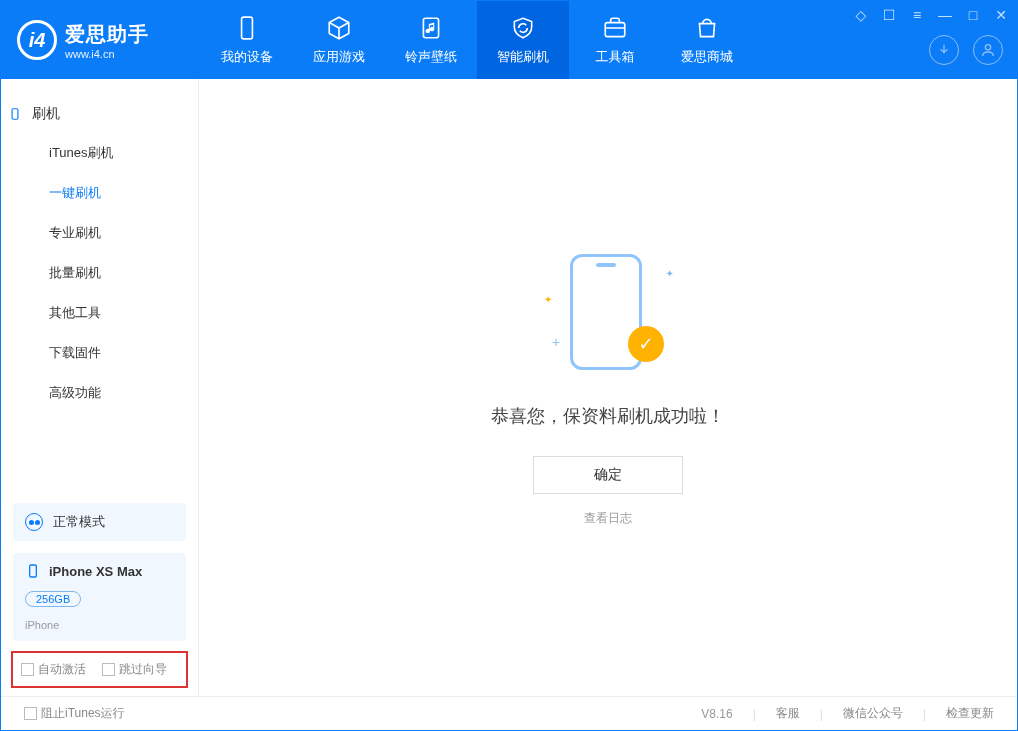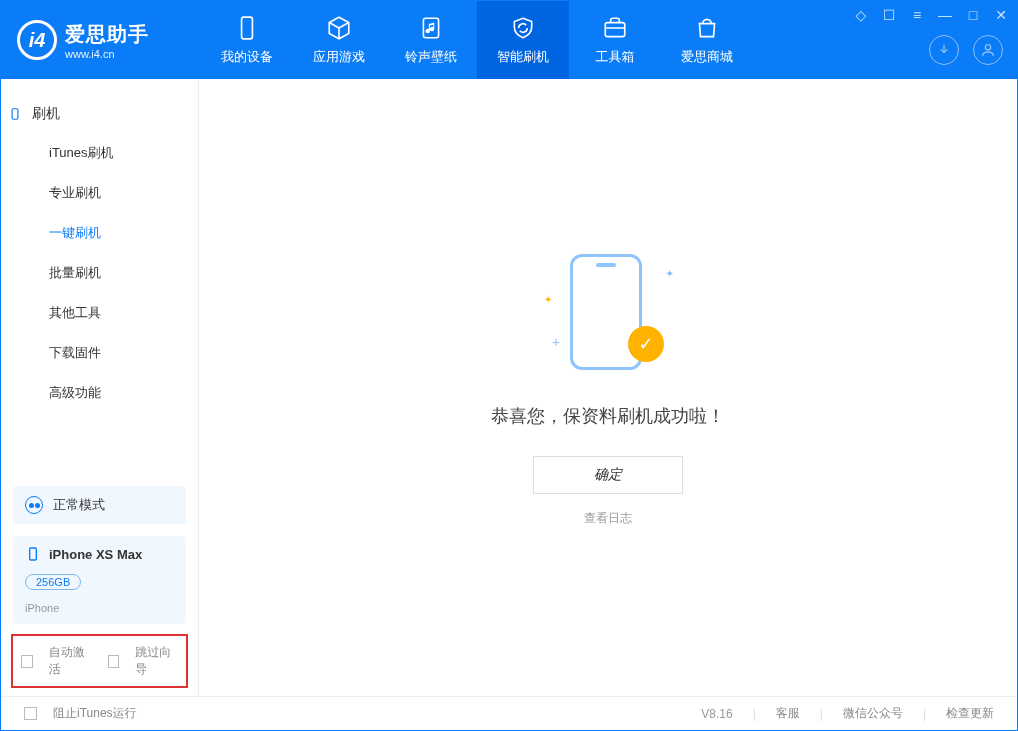--- a/index.html
+++ b/index.html
@@ -38,36 +38,36 @@
 .mode-card .mode-icon { width: 18px; height: 18px; border: 1.5px solid #0a7cf7; border-radius: 50%; margin-right: 10px; display:flex; align-items:center; justify-content:center; }
 .mode-card .mode-icon:before { content:""; width:5px; height:5px; background:#0a7cf7; border-radius:50%; box-shadow: 6px 0 0 #0a7cf7; transform: translateX(-3px); }
 .device-card { flex-direction: column; align-items: flex-start; gap: 12px; }
 .device-row { display:flex; align-items:center; font-weight:bold; }
 .device-row svg { width:16px; height:16px; margin-right:8px; }
 .device-badge { display:inline-block; padding: 1px 10px; border:1px solid #7eb6f0; color:#0a7cf7; border-radius:10px; font-size:11px; font-weight:normal; }
 .device-type { font-size:11px; color:#999; }
 
 .sidebar-spacer { flex:1; }
 .checkbox-row { border: 2px solid #d33; margin: 4px 10px 8px 10px; padding: 8px 8px; display:flex; gap:16px; font-size:12px; color:#888; }
-.chk { display:flex; align-items:center; gap:16px; cursor:pointer; }
+.chk { display:flex; align-items:center; gap:4px; cursor:pointer;text-align:right; }
 .chk-box { width:13px; height:13px; border:1px solid #bbb; }
 
 
 .main { flex: 1; display: flex; flex-direction: column; align-items: center; justify-content: center; position: relative; }
 .success-illus { position: relative; width: 140px; height: 130px; margin-bottom: 26px; }
 .phone { position:absolute; left:32px; top:6px; width:72px; height:116px; border:3px solid #8fc5fb; border-radius:12px; background:#fff; }
 .phone:before { content:""; position:absolute; top:6px; left:50%; transform:translateX(-50%); width:20px; height:4px; background:#8fc5fb; border-radius:2px; }
 .check-circle { position:absolute; right:14px; bottom:16px; width:36px; height:36px; background:#ffb300; border-radius:50%; display:flex; align-items:center; justify-content:center; color:#fff; font-size:18px; }
 .sparkle { position:absolute; color:#7fbaf7; font-size:14px; }
 .s1 { left:6px; top:46px; color:#ffb300; font-size:10px; }
 .s2 { right:4px; top:20px; font-size:10px; }
 .s3 { left:14px; bottom:28px; color:#8fc5fb; }
 
 .success-text { font-size: 18px; color: #444; margin-bottom: 28px; }
-.ok-btn { width: 150px; height: 38px; border:1px solid #ddd; background:#fff; font-size:14px; color:#333; cursor:pointer; margin-bottom: 16px; font-style: italic; }
+.ok-btn { width: 150px; height: 38px; border:1px solid #ddd; background:#fff; font-size:14px; color:#333; cursor:pointer; margin-bottom: 16px; }
 .log-link { font-size: 12px; color: #999; cursor:pointer; }
 
 
 .footer { height: 34px; border-top: 1px solid #eee; display:flex; align-items:center; padding: 0 23px; font-size:12px; color:#888; }
 .footer-left { display:flex; align-items:center; gap:6px; }
 .footer-right { margin-left:auto; display:flex; align-items:center; gap:20px; }
 .footer-right .sep { color:#ddd; }
 .footer-link { cursor:pointer; }
 .version { color:#999; }
 </style>
@@ -162,22 +162,22 @@
 
   <div class="body">
     <div class="sidebar">
       <div class="side-group-hdr">
         <svg viewBox="0 0 24 24" fill="none" stroke="#0a7cf7" stroke-width="2">
             <rect x="7" y="3" width="10" height="18" rx="2"></rect>
           </svg>
         <span>刷机</span>
       </div>
       <div class="side-item">iTunes刷机</div>
+      <div class="side-item active">一键刷机</div>
       <div class="side-item">专业刷机</div>
-      <div class="side-item active">一键刷机</div>
       <div class="side-item">批量刷机</div>
 
       <div class="side-item">其他工具</div>
       <div class="side-item">下载固件</div>
       <div class="side-item">高级功能</div>
 
       <div class="sidebar-spacer"></div>
 
       <div class="mode-card">
         <span class="mode-icon"></span>

